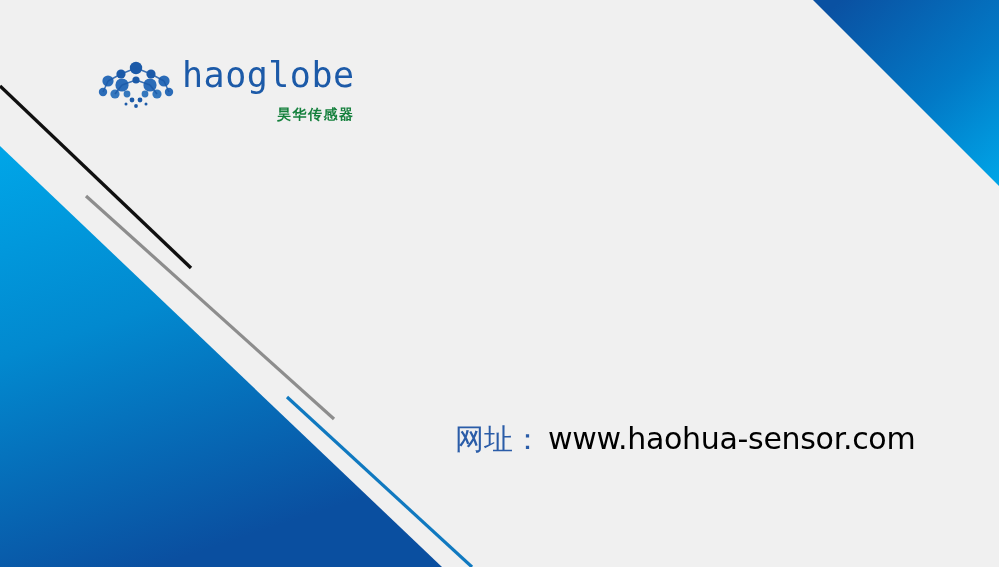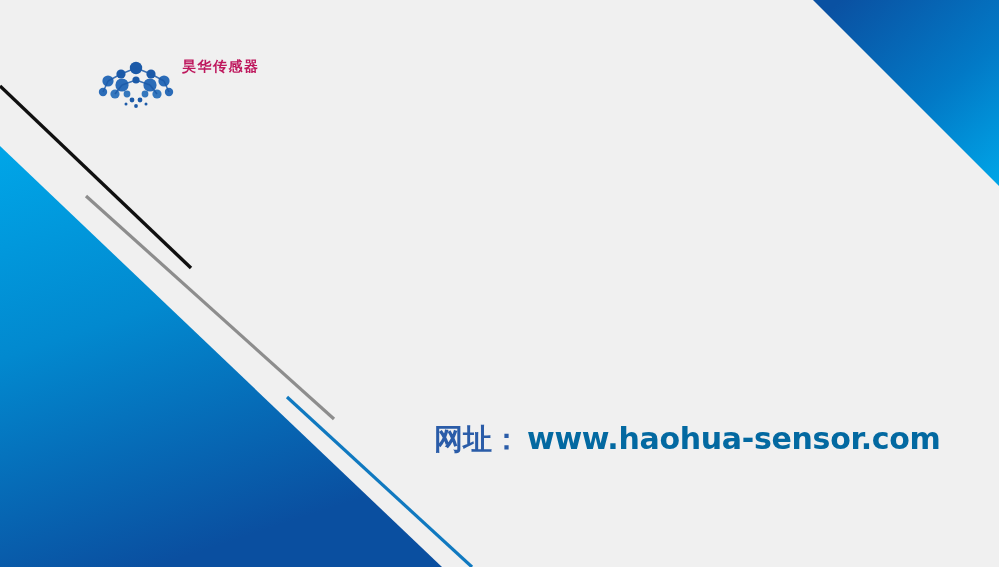--- a/index.html
+++ b/index.html
@@ -54,24 +54,24 @@
     letter-spacing: 0.5px;
     color: #1c5aa8;
     font-weight: 400;
     white-space: nowrap;
   }
   .logo-sub {
     font-family: "DejaVu Sans", "Liberation Sans", sans-serif;
     font-size: 14px;
     line-height: 17px;
     letter-spacing: 1.5px;
-    color: #be185d;
+    color: #15803d;
     font-weight: 700;
     white-space: nowrap;
-    margin-top: 1px;
+    margin-top: 13px;
   }
 
   
   #title-block {
     position: absolute;
     left: 0;
     top: 158px;
     width: 890px;
     text-align: center;
   }
@@ -83,37 +83,36 @@
     color: #585858;
     letter-spacing: 2px;
     white-space: nowrap;
   }
   .title-line-1 { margin-left: -36px; }
   .title-line-2 { margin-left: 130px; }
 
   
   #website {
     position: absolute;
-    left: 434px;
+    left: 455px;
     top: 420px;
     display: flex;
     align-items: baseline;
     white-space: nowrap;
-    font-weight: bold;
   }
   #website-label {
     font-family: "DejaVu Sans", "Liberation Sans", sans-serif;
     font-size: 29px;
     color: #2a5ca8;
     letter-spacing: 0px;
   }
   #website-url {
     font-family: "DejaVu Sans", "Liberation Sans", sans-serif;
     font-size: 30px;
-    color: #0369a1;
+    color: #000000;
     margin-left: 6px;
     letter-spacing: -0.3px;
   }
 </style>
 </head>
 <body>
 
 <div id="slide">
 
   <svg id="bg-svg" viewBox="0 0 999 567" preserveAspectRatio="none">
@@ -179,20 +178,21 @@
           <line x1="26" y1="24" x2="40" y2="19"></line>
           <line x1="54" y1="24" x2="40" y2="19"></line>
           <line x1="12" y1="20" x2="7" y2="31"></line>
           <line x1="68" y1="20" x2="73" y2="31"></line>
           <line x1="26" y1="24" x2="19" y2="33"></line>
           <line x1="54" y1="24" x2="61" y2="33"></line>
         </g>
       </g>
     </svg>
     <div id="logo-text">
+      <div class="logo-wordmark">haoglobe</div>
       <div class="logo-sub">昊华传感器</div>
     </div>
   </div>
 
 
   <div id="website">
     <span id="website-label">网址：</span>
     <span id="website-url">www.haohua-sensor.com</span>
   </div>
 

